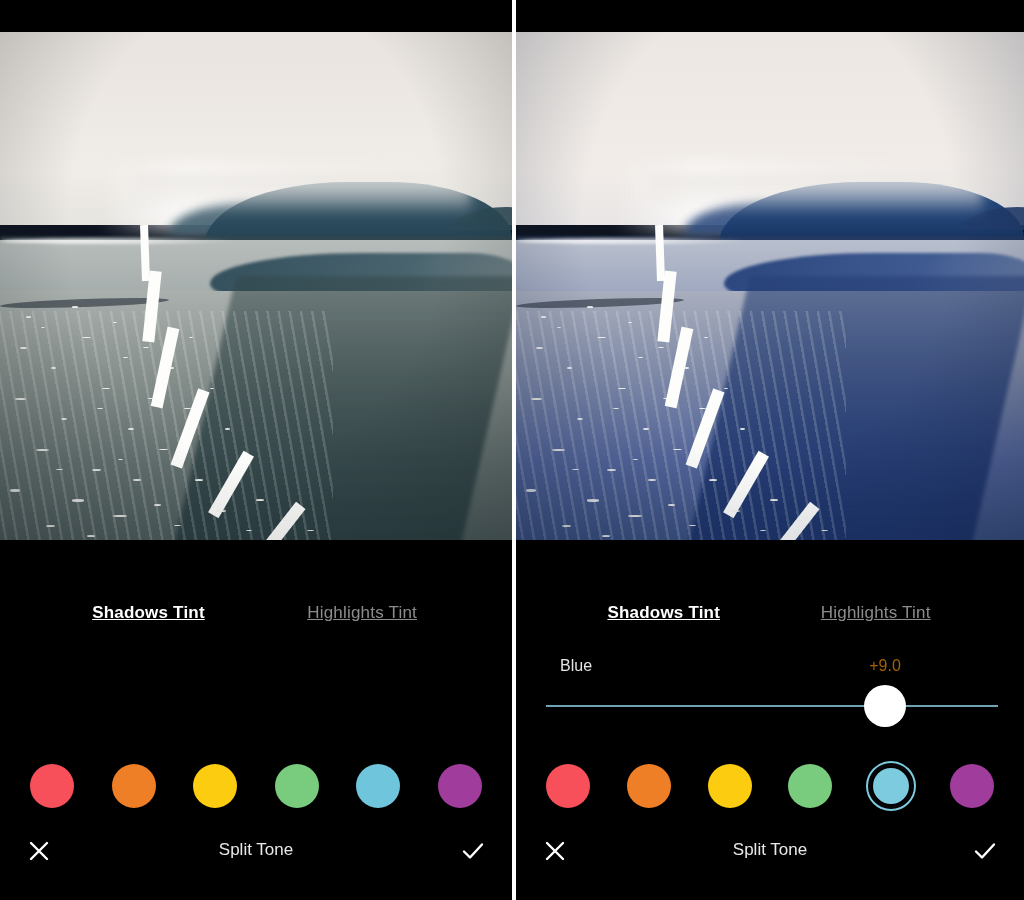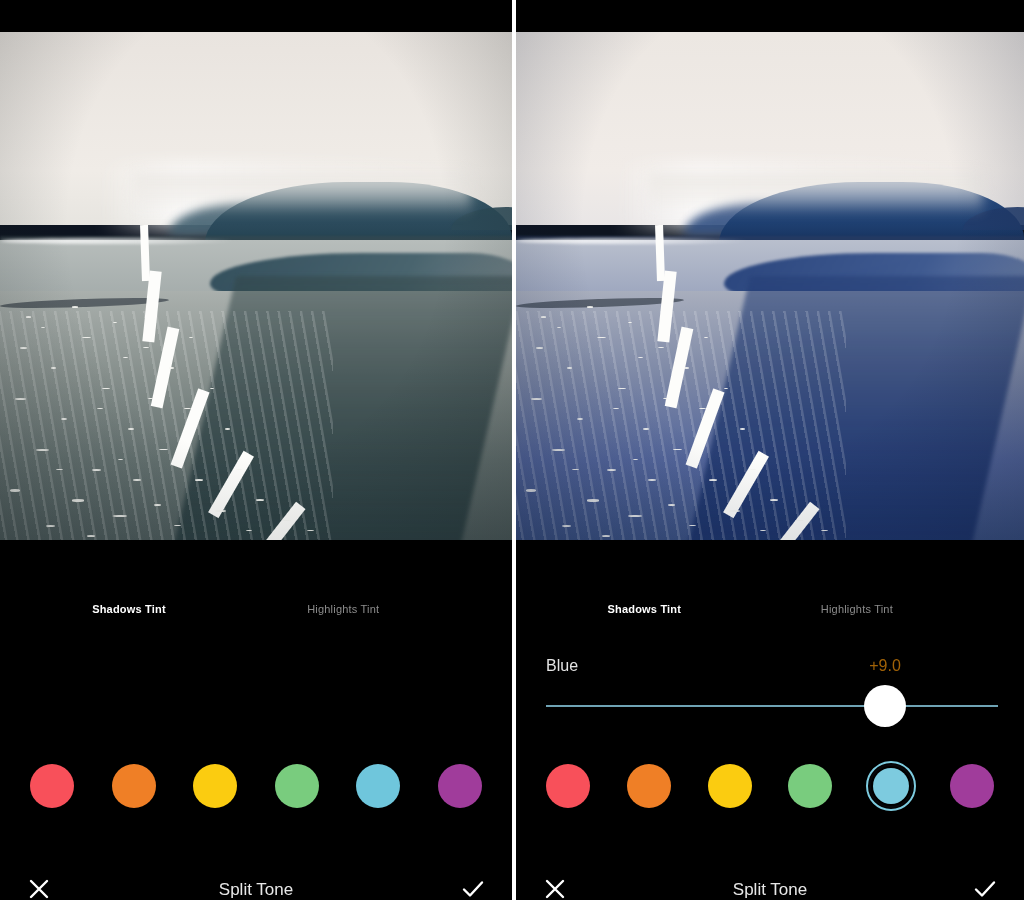--- a/index.html
+++ b/index.html
@@ -163,23 +163,24 @@
     background: #000;
   }
   .tabs {
     position: absolute;
     left: 0; top: 63px;
     width: 100%;
     height: 26px;
   }
   .tab {
     position: absolute;
-    font-size: 11px;
+    font-size: 17px;
     letter-spacing: .2px;
     white-space: nowrap;
+    text-decoration: underline;
   }
   .tab-shadows {
     left: 18%;
     font-weight: bold;
     color: #ffffff;
   }
   .tab-highlights {
     left: 60%;
     font-weight: normal;
     color: #8c8c8c;
@@ -261,21 +262,21 @@
     border: 2px solid #06070a;
     box-sizing: border-box;
   }
 
   .bottom-bar {
     position: absolute;
     left: 0; top: 300px;
     width: 100%;
     height: 60px;
     display: flex;
-    align-items: flex-end;
+    align-items: flex-start;
     gap: 28px;
   }
   .bb-left, .bb-right {
     width: 78px;
     display: flex;
     align-items: center;
     justify-content: center;
   }
   .bb-center {
     flex: 1;
@@ -474,21 +475,21 @@
 
     <div class="controls">
 
       <div class="tabs">
         <div class="tab tab-shadows">Shadows Tint</div>
         <div class="tab tab-highlights">Highlights Tint</div>
       </div>
 
       <div class="slider-block">
         <div class="slider-value" id="sv-1" style="left: 369px; color: #a16207;">+9.0</div>
-        <div class="slider-label" id="sl-1" style="left: 30px; color: rgb(228, 228, 228);">Blue</div>
+        <div class="slider-label" id="sl-1" style="left: 44px; color: rgb(228, 228, 228);">Blue</div>
         <div class="slider-track" id="st-1" style="left: 30px; width: 452px; background: rgb(111, 163, 180);"></div>
         <div class="slider-handle" id="sh-1" style="width: 42px; height: 42px; background: rgb(255, 255, 255); left: 369px; top: 56px;"></div>
       </div>
 
       <div class="swatches" id="sw-1">
           <div class="swatch-holder">
             <div class="swatch" style="background: rgb(248, 80, 90);"></div>
           </div>
           <div class="swatch-holder">
             <div class="swatch" style="background: rgb(239, 127, 38);"></div>

